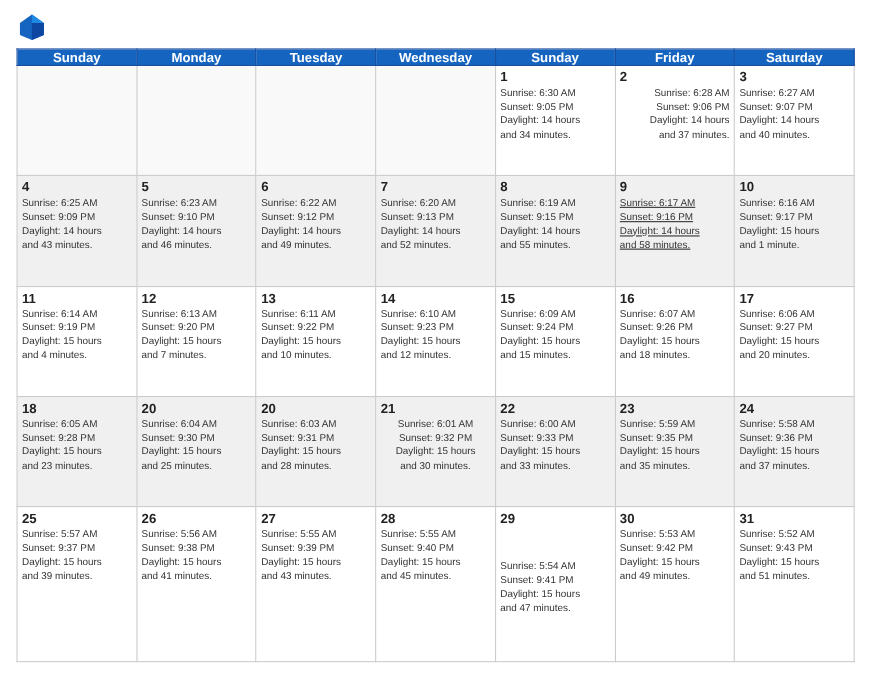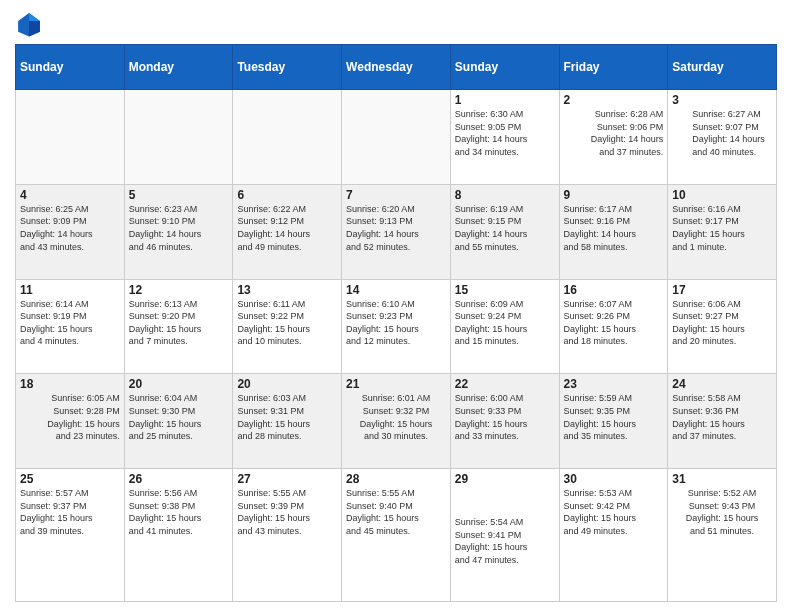--- a/index.html
+++ b/index.html
@@ -58,22 +58,22 @@
       width: 100%;
       flex: 1;
       border-collapse: collapse;
       border: 1px solid #ccc;
     }
     .calendar th {
       background: #1565c0;
       color: #fff;
       font-size: 12px;
       font-weight: bold;
-      padding: 15px 4px;
-      text-align: left;
+      padding: 0 4px;
+      text-align: center;
       border: 1px solid #1a4fa0;
     }
     .calendar td {
       vertical-align: top;
       border: 1px solid #ccc;
       padding: 3px 4px;
       font-size: 9.5px;
       color: #222;
       width: calc(100% / 7);
       background: #fff;
@@ -146,21 +146,21 @@
           </td>
           <td>
             <span class="day-number">2</span>
             <div class="day-info" style="white-space: pre-line; text-align: right;">Sunrise: 6:28 AM
 Sunset: 9:06 PM
 Daylight: 14 hours
 and 37 minutes.</div>
           </td>
           <td>
             <span class="day-number">3</span>
-            <div class="day-info" style="white-space: pre-line; margin-left: 20px;">Sunrise: 6:27 AM
+            <div class="day-info" style="white-space: pre-line;">Sunrise: 6:27 AM
 Sunset: 9:07 PM
 Daylight: 14 hours
 and 40 minutes.</div>
           </td>
         </tr>
         <tr class="row-shaded">
           <td>
             <span class="day-number">4</span>
             <div class="day-info" style="white-space: pre-line;">Sunrise: 6:25 AM
 Sunset: 9:09 PM
@@ -190,21 +190,21 @@
           </td>
           <td>
             <span class="day-number">8</span>
             <div class="day-info" style="white-space: pre-line;">Sunrise: 6:19 AM
 Sunset: 9:15 PM
 Daylight: 14 hours
 and 55 minutes.</div>
           </td>
           <td>
             <span class="day-number">9</span>
-            <div class="day-info" style="white-space: pre-line;">Sunrise: 6:17 AM
+            <div class="day-info" style="white-space: pre-line; text-decoration: underline;">Sunrise: 6:17 AM
 Sunset: 9:16 PM
 Daylight: 14 hours
 and 58 minutes.</div>
           </td>
           <td>
             <span class="day-number">10</span>
             <div class="day-info" style="white-space: pre-line;">Sunrise: 6:16 AM
 Sunset: 9:17 PM
 Daylight: 15 hours
 and 1 minute.</div>
@@ -257,21 +257,21 @@
             <span class="day-number">17</span>
             <div class="day-info" style="white-space: pre-line;">Sunrise: 6:06 AM
 Sunset: 9:27 PM
 Daylight: 15 hours
 and 20 minutes.</div>
           </td>
         </tr>
         <tr class="row-shaded">
           <td>
             <span class="day-number">18</span>
-            <div class="day-info" style="white-space: pre-line; text-align: right;">Sunrise: 6:05 AM
+            <div class="day-info" style="white-space: pre-line;">Sunrise: 6:05 AM
 Sunset: 9:28 PM
 Daylight: 15 hours
 and 23 minutes.</div>
           </td>
           <td>
             <span class="day-number">20</span>
             <div class="day-info" style="white-space: pre-line;">Sunrise: 6:04 AM
 Sunset: 9:30 PM
 Daylight: 15 hours
 and 25 minutes.</div>
@@ -350,21 +350,21 @@
           </td>
           <td>
             <span class="day-number">30</span>
             <div class="day-info" style="white-space: pre-line;">Sunrise: 5:53 AM
 Sunset: 9:42 PM
 Daylight: 15 hours
 and 49 minutes.</div>
           </td>
           <td>
             <span class="day-number">31</span>
-            <div class="day-info" style="white-space: pre-line; text-align: center;">Sunrise: 5:52 AM
+            <div class="day-info" style="white-space: pre-line;">Sunrise: 5:52 AM
 Sunset: 9:43 PM
 Daylight: 15 hours
 and 51 minutes.</div>
           </td>
         </tr>
       </tbody>
   </table>
 </div>
 
 </body></html>

